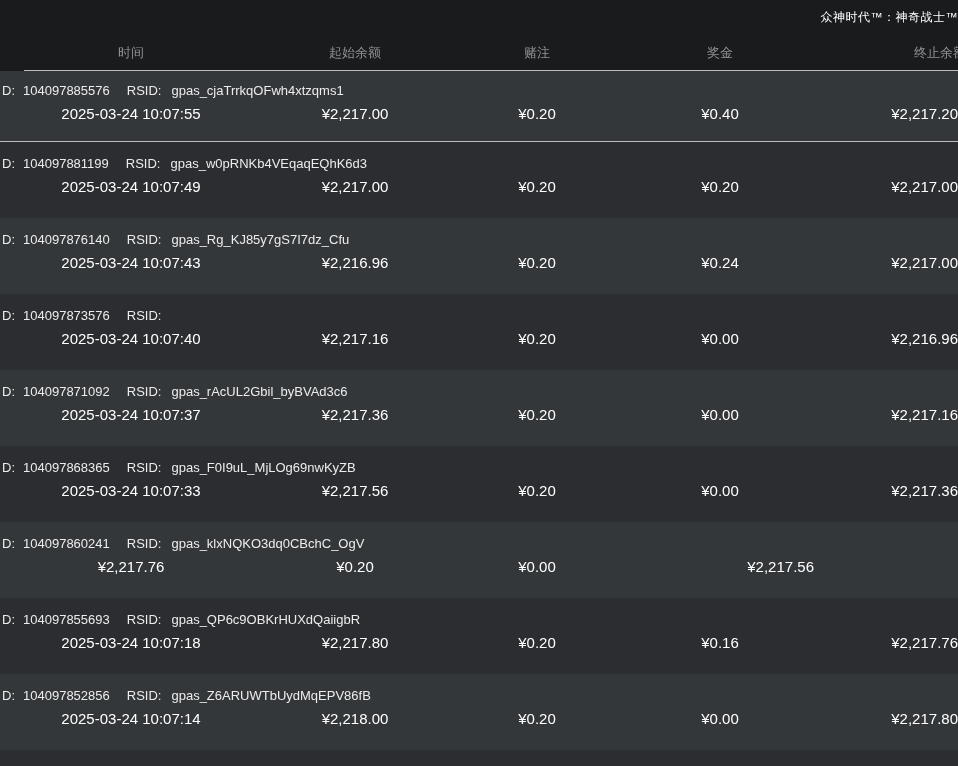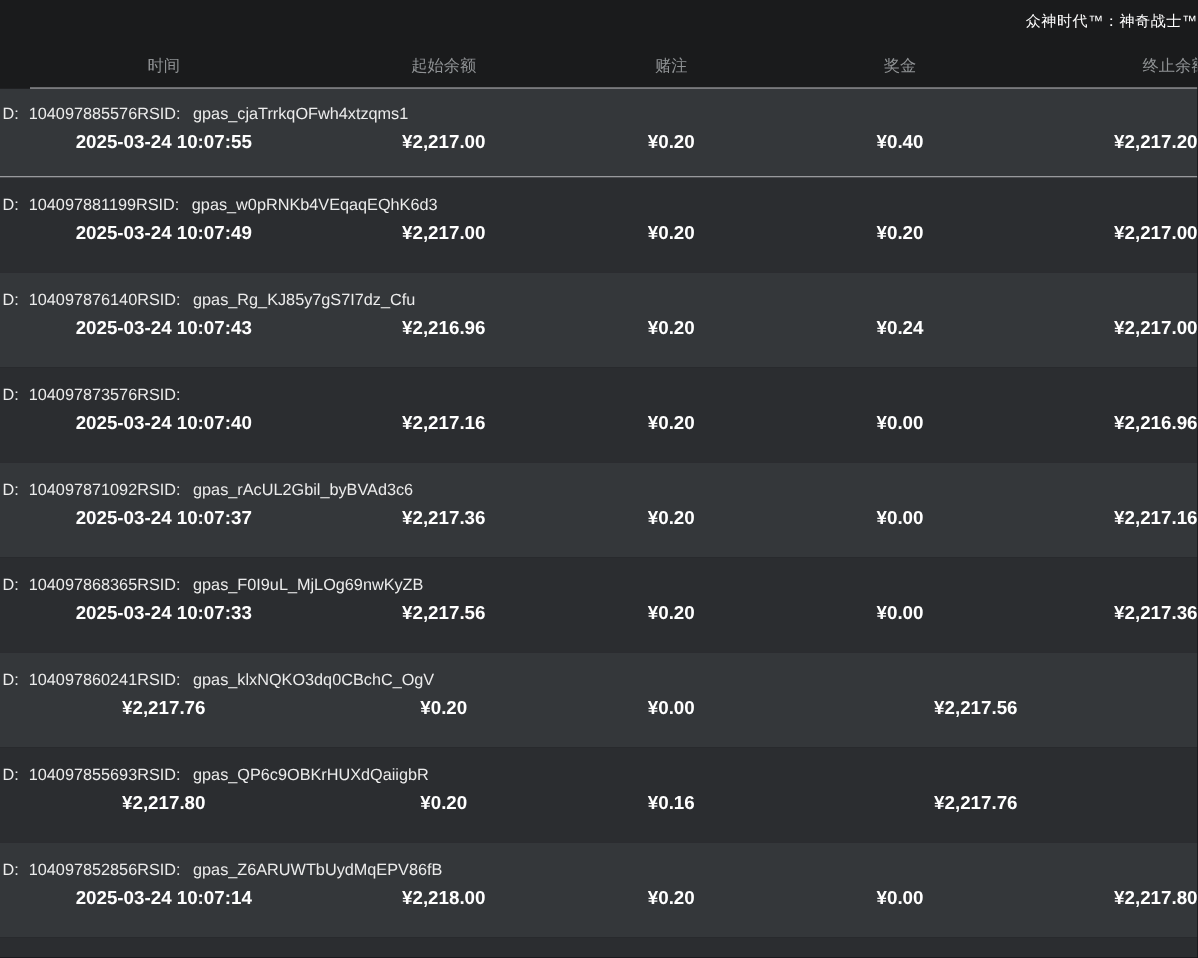--- a/index.html
+++ b/index.html
@@ -59,26 +59,26 @@
   .line1 {
     display: flex;
     align-items: baseline;
     padding-left: 2px;
     font-size: 13px;
     line-height: 17px;
     color: var(--row-text-secondary, #ececec);
     white-space: nowrap;
   }
   .line1 .id-label   { margin-right: 8px; }
-  .line1 .id-value   { }
+  .line1 .id-value   { margin-right: 17px; }
   .line1 .rsid-label { margin-right: 10px; }
   .line2 {
     margin-top: 5px;
     font-size: 15px;
-    font-weight: 700;
+    font-weight: 400;
     line-height: 20px;
     color: var(--row-text-primary, #ffffff);
   }
   .line2 .cell { text-align: center; white-space: nowrap; }
   .line2 .cell.last {
     text-align: right;
     padding-right: 24px;
     box-sizing: border-box;
   }
   .row-partial {
@@ -215,20 +215,21 @@
   </div>
 
   <div class="row">
     <div class="line1">
       <span class="id-label">D:</span>
       <span class="id-value">104097855693</span>
       <span class="rsid-label">RSID:</span>
       <span class="rsid-value">gpas_QP6c9OBKrHUXdQaiigbR</span>
     </div>
     <div class="line2 grid-cols">
+      <div class="cell">2025-03-24 10:07:18</div>
       <div class="cell">¥2,217.80</div>
       <div class="cell">¥0.20</div>
       <div class="cell">¥0.16</div>
       <div class="cell last">¥2,217.76</div>
     </div>
   </div>
 
   <div class="row">
     <div class="line1">
       <span class="id-label">D:</span>

